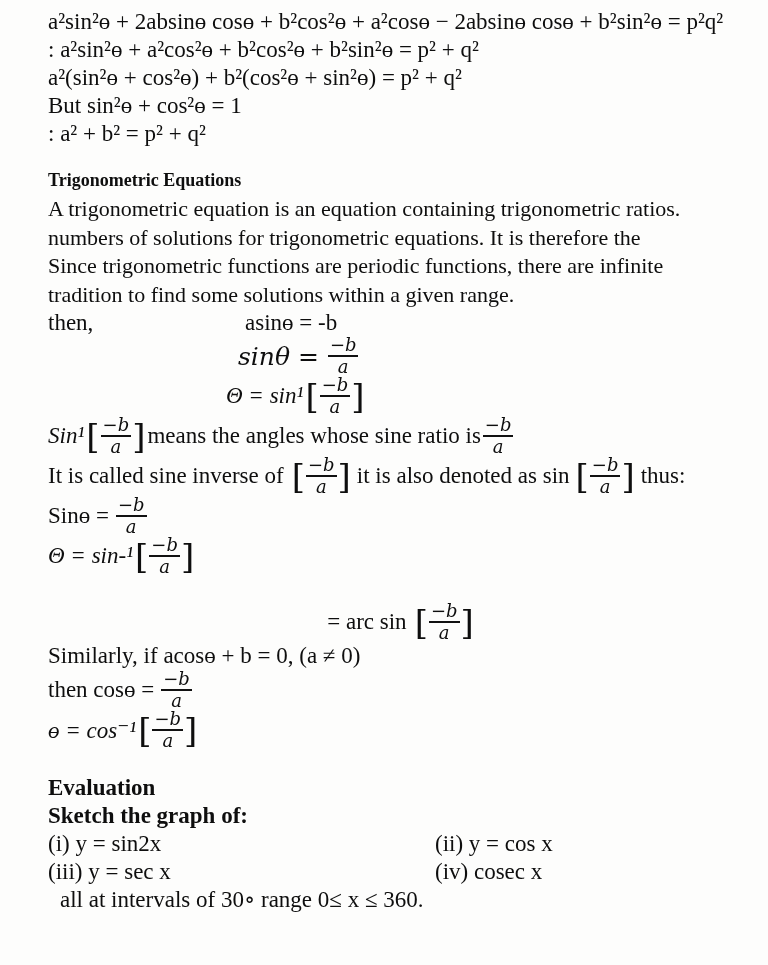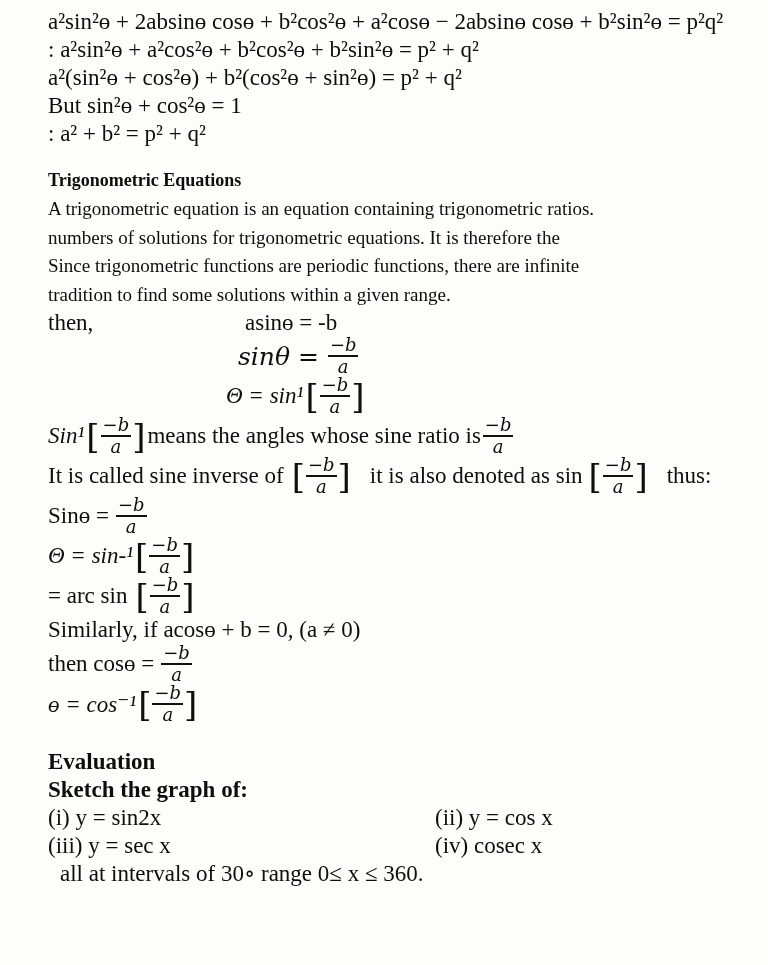--- a/index.html
+++ b/index.html
@@ -11,48 +11,48 @@
     color:#0e0e0e;
     font-family:"Liberation Serif","DejaVu Serif",serif;
     font-size:23px;
     box-sizing:border-box;
     padding:8px 14px 7px 48px;
     overflow:hidden;
   }
   .line{line-height:28px;white-space:nowrap;}
   .bold{font-weight:bold;}
   .heading{font-size:18px;line-height:29px;margin-top:18px;white-space:nowrap;}
-  .pline{line-height:28.5px;white-space:nowrap;font-size:19px;}
+  .pline{line-height:28.5px;white-space:nowrap;font-size:22px;}
   .ifrow{display:flex;line-height:27px;white-space:nowrap;}
   .iflabel{width:197px;flex:0 0 197px;}
   
   .fline{display:flex;align-items:center;white-space:nowrap;min-height:40px;}
   .fline .seg{margin-right:7px;}
   .fline .seg.tight{margin-right:1px;font-style:italic;}
-  .fline .seg.mid{margin-left:18px;margin-right:5px;}
+  .fline .seg.mid{margin-left:5px;margin-right:5px;}
   .fline .seg.midtight{margin-left:1px;margin-right:2px;}
   .frac{
     display:inline-flex;flex-direction:column;align-items:center;
     font-style:italic;font-size:18px;line-height:18px;
     font-family:"DejaVu Serif","Liberation Serif",serif;
     vertical-align:middle;
   }
   .frac .num{border-bottom:2px solid #111;padding:0 2px 1px 2px;}
   .frac .den{padding-top:1px;}
   .br{
     font-style:normal;font-weight:400;
     font-size:34px;line-height:36px;
     margin:0 1px;
     font-family:"DejaVu Serif",serif;
   }
   .mathitalic{font-style:italic;font-size:25px;font-family:"DejaVu Serif",serif;}
   .mathitalic .seg{margin-right:9px;}
   .ind1{margin-left:190px;}
   .ind2{margin-left:178px;}
-  .gap-top{}
+  .gap-top{margin-top:26px;justify-content:center;}
   .evalblock{margin-top:24px;}
   .evrow{display:flex;line-height:28px;white-space:nowrap;}
   .evleft{width:387px;flex:0 0 387px;}
   .evfooter{line-height:28px;white-space:nowrap;margin-left:12px;}
 </style>
 </head>
 <body>
 
 <div class="page">
 

